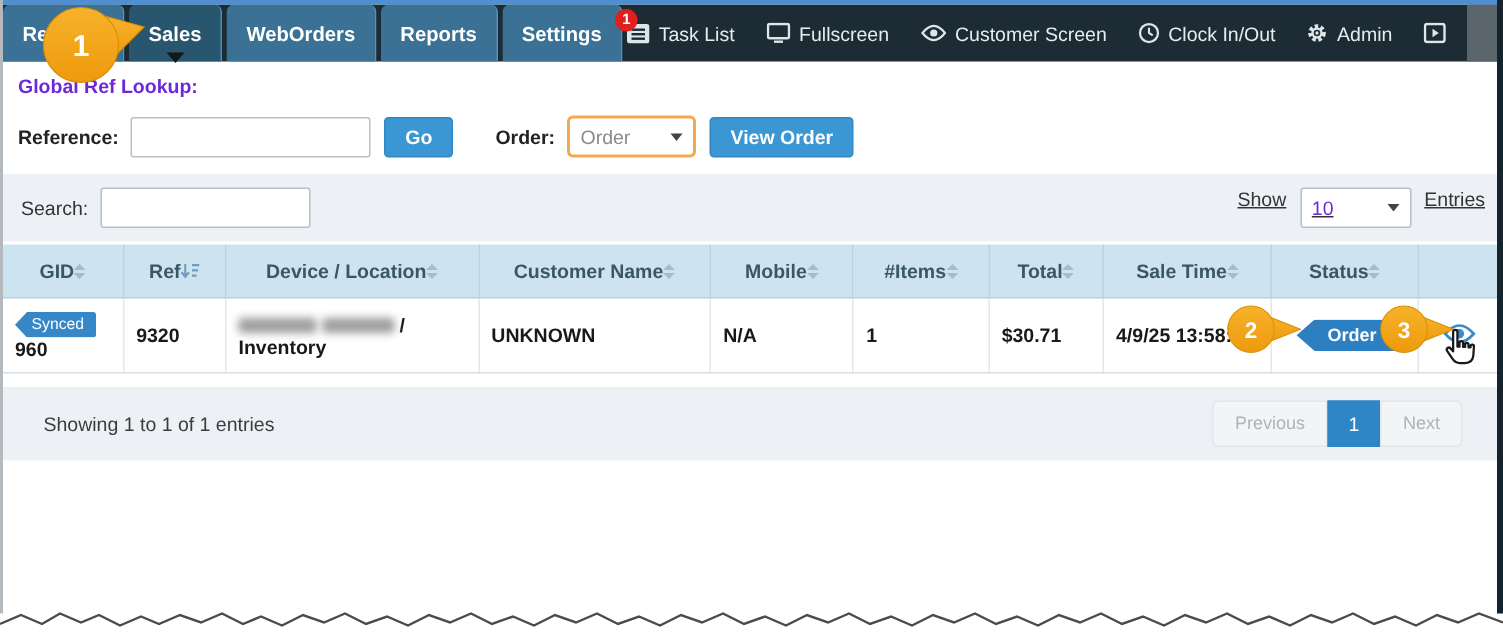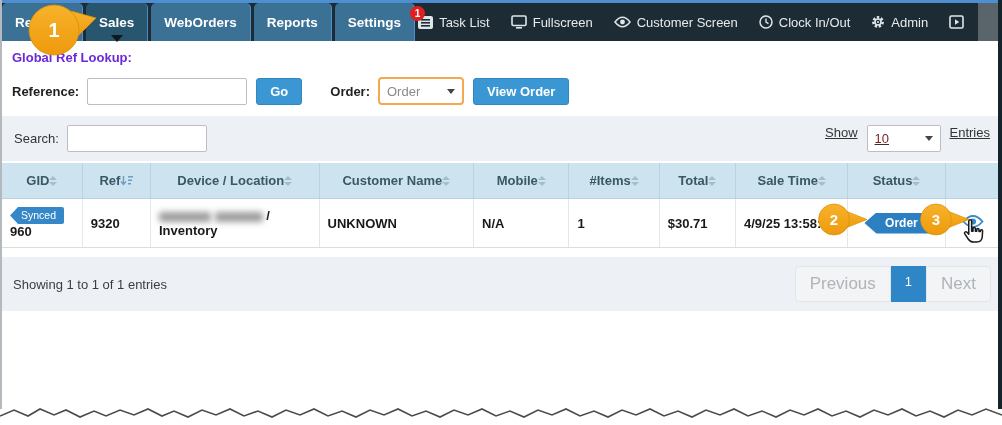--- a/index.html
+++ b/index.html
@@ -41,44 +41,44 @@
          color:#8a8a8a; font-size:13px; padding:0 7px; }
   .chev { width:0; height:0; border-left:4px solid transparent; border-right:4px solid transparent; border-top:5px solid #444; }
   .vieworder-btn { margin-left:9px; }
 
   
   .table-wrap { position:absolute; top:116px; left:2px; right:0; }
   .band { background:#edf1f6; display:flex; align-items:center; justify-content:space-between; padding:9px 12px; }
   .search-left { display:flex; align-items:center; gap:8px; font-size:13px; color:#333; }
   #search-input { width:140px; }
   .show-right { display:flex; align-items:flex-start; gap:9px; font-size:13px; color:#333;text-decoration:underline; }
-  .show-select { width:74px; height:27px; border:1px solid #b9bfc4; border-radius:2px; color:#7f1d1d; font-size:13px; padding:0 7px; }
+  .show-select { width:74px; height:27px; border:1px solid #b9bfc4; border-radius:2px; color:#6d28d9; font-size:13px; padding:0 7px; }
 
   table { width:100%; border-collapse:collapse; margin-top:2px; table-layout:fixed; }
   th { background:#cde3f0; color:#3a5764; font-size:13px; font-weight:700; text-align:left;
        padding:10px 8px; border-right:1px solid #b9d3e4; border-bottom:1px solid #b9d3e4; cursor:pointer; }
   th .th-inner { display:flex; align-items:center; justify-content:center; }
   .sort { display:inline-flex; flex-direction:column; gap:2px; }
   .sort b { width:0; height:0; border-left:4px solid transparent; border-right:4px solid transparent; }
   .sort .up { border-bottom:4px solid #a3bdcb; }
   .sort .dn { border-top:4px solid #a3bdcb; }
   td { background:#fff; font-size:13px; font-weight:700; color:#191919; padding:8px;
        border-right:1px solid #e2e7ea; border-bottom:1px solid #d9dee1; vertical-align:middle; }
   .synced-badge { display:inline-block; background:#3687c7; color:#fff; font-size:10.5px; font-weight:400;
        padding:2px 8px 3px 11px; clip-path:polygon(8px 0,100% 0,100% 100%,8px 100%,0 50%); border-radius:2px; }
   .blur-block { display:inline-block; height:10px; background:#9c9c9c; filter:blur(3px); border-radius:2px; vertical-align:middle; }
   .order-btn { display:inline-block; background:#2c7fc0; color:#fff; font-size:12px; font-weight:700;
        width:74px; text-align:center; padding:3px 0 4px; margin-left:8px;
        clip-path:polygon(12px 0,100% 0,100% 100%,12px 100%,0 50%); cursor:pointer; }
   .eye-cell { text-align:center; }
 
-  .footer-band { margin-top:9px; padding:9px 11px; background:#edf1f6; display:flex; align-items:center; justify-content:space-between; }
+  .footer-band { margin-top:9px; padding:9px 27px; background:#edf1f6; display:flex; align-items:center; justify-content:space-between; }
   .summary { font-size:13px; color:#3c3c3c; }
   .pager { display:flex; }
-  .page-btn { padding:7px 14px; font-size:17px; background:#f2f4f5; border:1px solid #e3e6e9; color:#aeb4b9; cursor:pointer; }
+  .page-btn { padding:7px 14px; font-size:12px; background:#f2f4f5; border:1px solid #e3e6e9; color:#aeb4b9; cursor:pointer; }
   .page-btn.prev { border-radius:4px 0 0 4px; }
   .page-btn.next { border-radius:0 4px 4px 0; }
   .page-num { padding:7px 13px; font-size:13px; background:#2e86c6; border:1px solid #2e86c6; color:#fff; cursor:pointer; }
 
   
   .callout { position:absolute; z-index:50; pointer-events:none; }
   .cursor-gfx { position:absolute; z-index:55; pointer-events:none; }
   .torn { position:absolute; bottom:0; left:0; z-index:60; }
 </style>
 </head>

